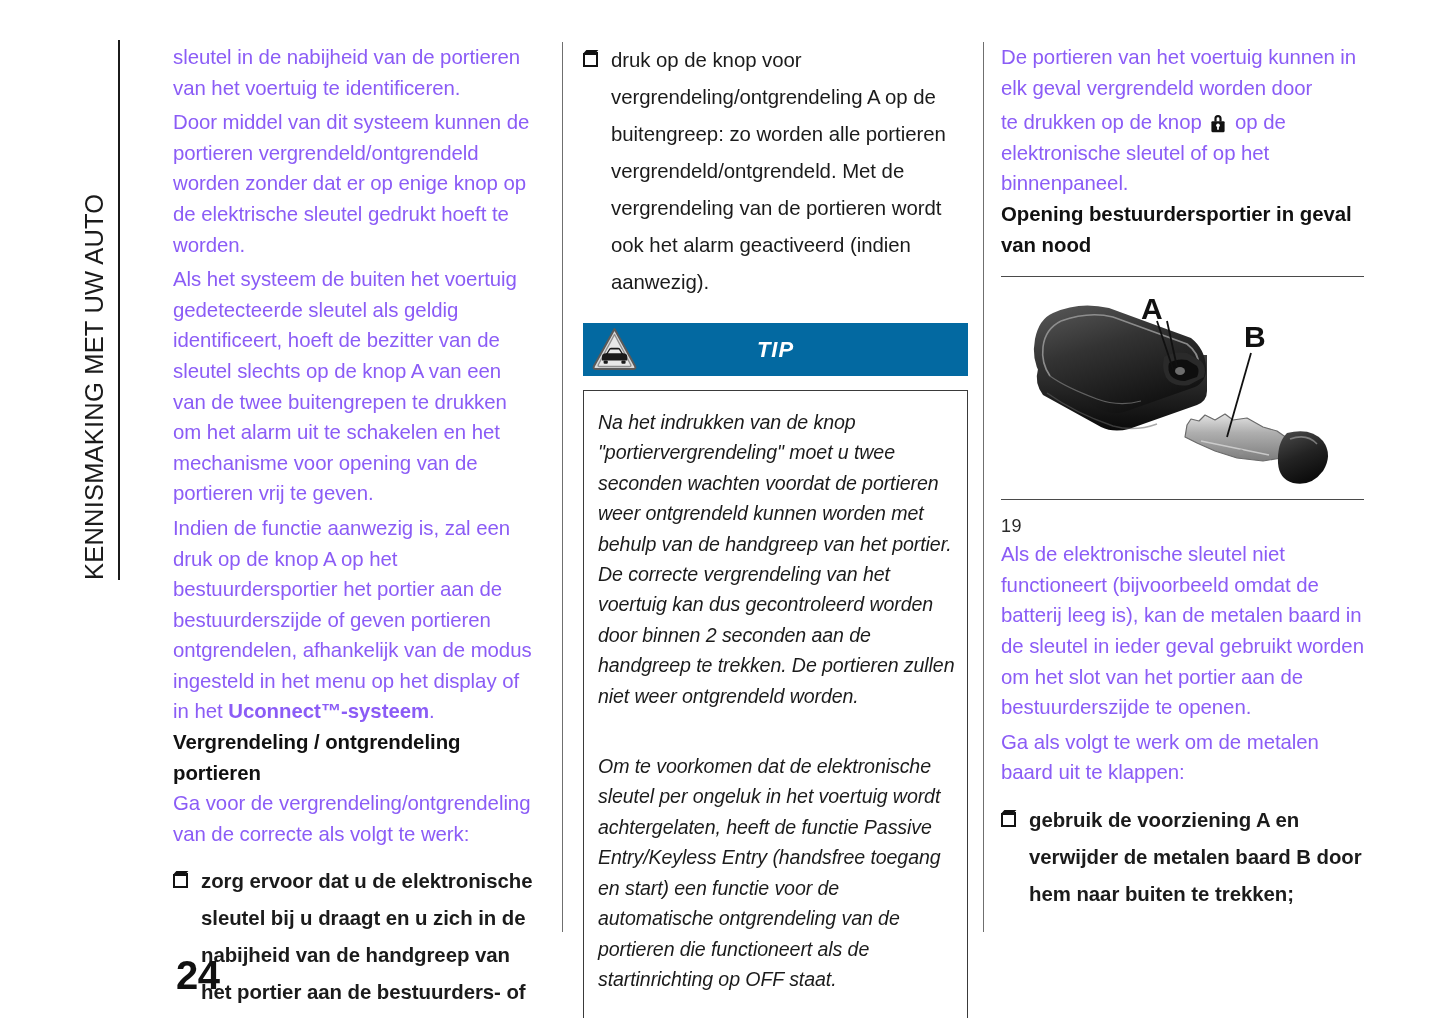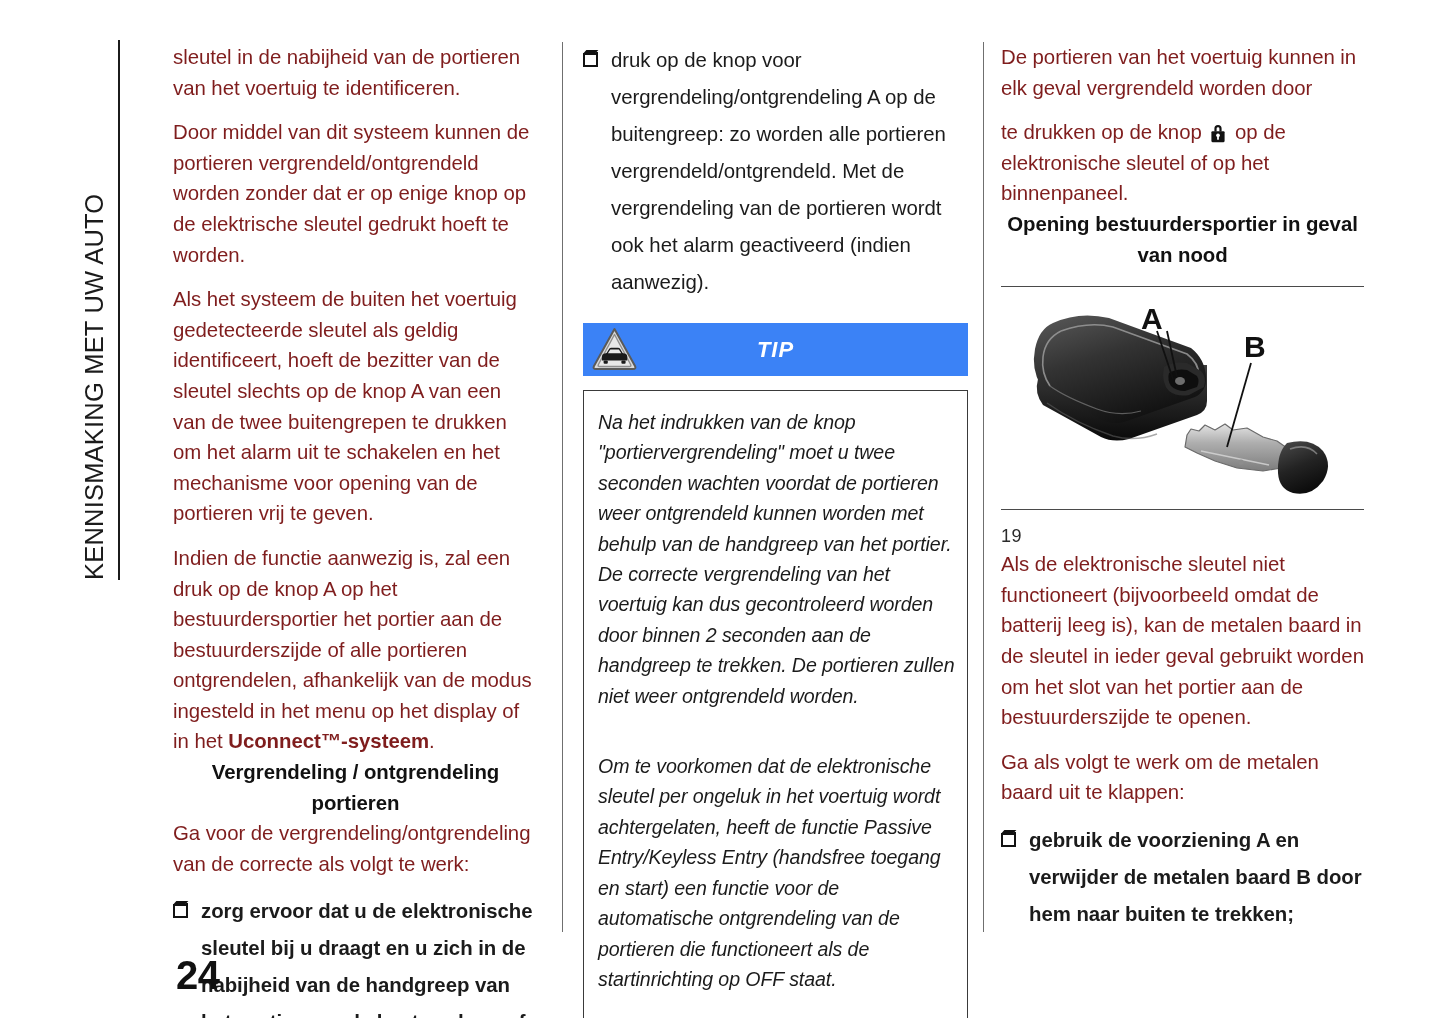--- a/index.html
+++ b/index.html
@@ -72,35 +72,34 @@
     background: #6f6f6f;
   }
   .col-div-1 { left: 562px; }
   .col-div-2 { left: 983px; }
 
   
   p.body {
     margin: 0;
     font-size: 20.4px;
     line-height: 30.6px;
-    color: #7f1d1d;
+    color: #8b5cf6;
     letter-spacing: -0.05px;
   }
-  p.body + p.body { margin-top: 14px; }
+  p.body + p.body { margin-top: 4px; }
 
   .bold { font-weight: bold; }
 
   h3.subhead {
     margin: 0;
     font-size: 20.4px;
     line-height: 30.6px;
     font-weight: bold;
     color: #111;
     letter-spacing: -0.05px;
-    text-align: center;
   }
 
   
   ul.sqlist {
     list-style: none;
     margin: 0;
     padding: 0;
   }
   ul.sqlist li {
     position: relative;
@@ -138,21 +137,21 @@
   .sq-marker .side {
     left: 13px; top: 2px;
     width: 2px; height: 11px;
     background: #121212;
   }
 
   
   .tip-header {
     position: relative;
     height: 53px;
-    background: #3b82f6;
+    background: #0369a1;
     margin-top: 22px;
   }
   .tip-icon {
     position: absolute;
     left: 8px;
     top: 3px;
     width: 47px;
     height: 46px;
   }
   .tip-title {
@@ -237,21 +236,21 @@
 
   <div class="col-div col-div-1"></div>
   <div class="col-div col-div-2"></div>
 
   <div class="col col-1">
 
     <p class="body">sleutel in de nabijheid van de portieren van het voertuig te identificeren.</p>
     <p class="body">Door middel van dit systeem kunnen de portieren vergrendeld/ontgrendeld worden zonder dat er op enige knop op de elektrische sleutel gedrukt hoeft te worden.</p>
     <p class="body">Als het systeem de buiten het voertuig gedetecteerde sleutel als geldig identificeert, hoeft de bezitter van de sleutel slechts op de knop A van een van de twee buitengrepen te drukken om het alarm uit te schakelen en het mechanisme voor opening van de portieren vrij te geven.</p>
 
-    <p class="body"><span>Indien de functie aanwezig is, zal een druk op de knop A op het bestuurdersportier het portier aan de bestuurderszijde of alle portieren ontgrendelen, afhankelijk van de modus ingesteld in het menu op het display of in het </span><span class="bold">Uconnect™-systeem</span><span>.</span></p>
+    <p class="body"><span>Indien de functie aanwezig is, zal een druk op de knop A op het bestuurdersportier het portier aan de bestuurderszijde of geven portieren ontgrendelen, afhankelijk van de modus ingesteld in het menu op het display of in het </span><span class="bold">Uconnect™-systeem</span><span>.</span></p>
 
     <h3 class="subhead">Vergrendeling / ontgrendeling portieren</h3>
 
     <p class="body">Ga voor de vergrendeling/ontgrendeling van de correcte als volgt te werk:</p>
 
     <ul class="sqlist spaced">
       <li>
         <span class="sq-marker">
           <i class="top"></i>
             <i class="side"></i>

